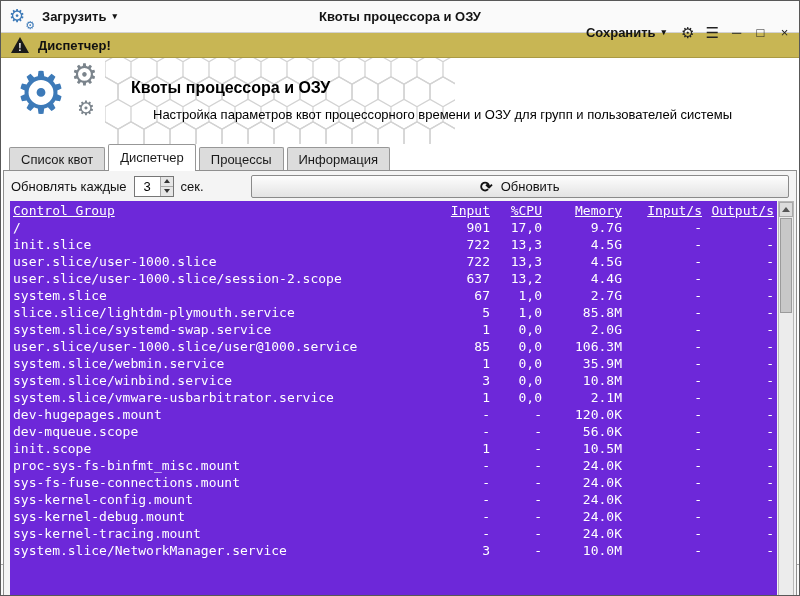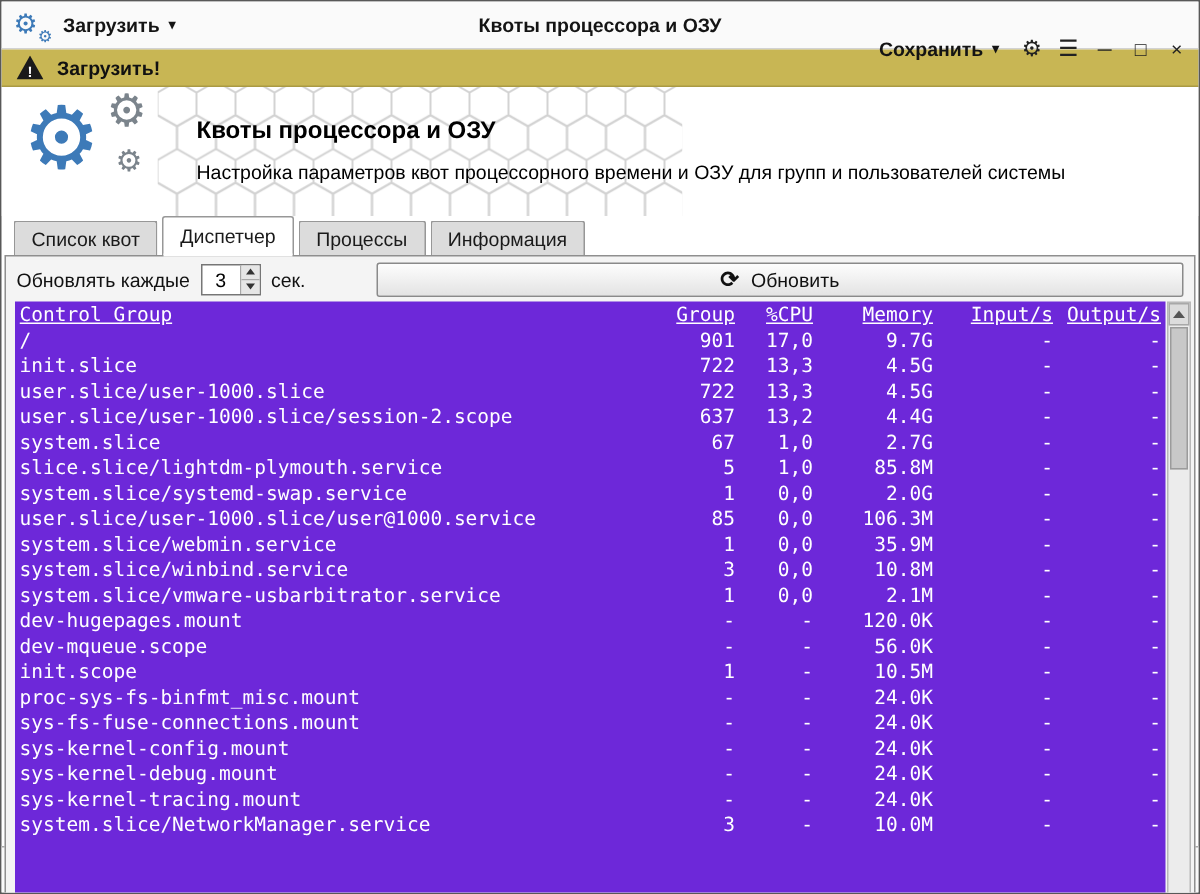--- a/index.html
+++ b/index.html
@@ -34,21 +34,21 @@
 
   
   .header { position:absolute; top:57px; left:0; right:0; height:86px; background:#fff; overflow:hidden; }
   .hexbg { position:absolute; left:104px; top:0; }
   .gears-art { position:absolute; left:14px; top:4px; width:108px; height:80px; }
   .big-gear  { position:absolute; left:0;  top:2px;  font-size:58px; line-height:1; color:#3d7ab8; }
   .mid-gear  { position:absolute; left:56px; top:-2px; font-size:30px; line-height:1; color:#7b848c; }
   .small-gear{ position:absolute; left:62px; top:36px; font-size:20px; line-height:1; color:#7b848c; }
   .header-text { position:absolute; left:130px; top:21px; right:8px; }
   .header-title { font-size:16px; font-weight:700; color:#000; }
-  .header-subtitle { font-size:13px; color:#000; margin-top:10px; white-space:nowrap; }
+  .header-subtitle { font-size:13px; color:#000; margin-top:10px; white-space:nowrap;margin-left:22px; }
 
   
   .tabbar { position:absolute; top:143px; left:0; right:0; height:26px; display:flex;
             align-items:flex-end; padding-left:8px; z-index:2; }
   .tab { height:23px; padding:0 11px; display:flex; align-items:center; background:#dcdcdc;
          border:1px solid #979797; border-bottom:none; margin-right:3px; font-size:13px;
          color:#1a1a1a; cursor:pointer; position:relative; border-radius:2px 2px 0 0; }
   .tab.active { background:#fff; height:26px; z-index:4; }
   .tab.active::after { content:""; position:absolute; left:0; right:0; bottom:-1px; height:2px; background:#fff; }
 
@@ -132,21 +132,21 @@
     </div>
   </div>
 
   <div class="warning-bar">
     <span class="warn-icon">
       <svg width="18" height="16" viewBox="0 0 18 16">
         <polygon points="9,0 18,16 0,16" fill="#1a1a1a"></polygon>
         <text x="9" y="14" text-anchor="middle" font-size="10" font-weight="bold" fill="#ffffff" font-family="Liberation Sans, sans-serif">!</text>
       </svg>
     </span>
-    <span class="warn-text">Загрузить!</span>
+    <span class="warn-text">Диспетчер!</span>
   </div>
 
   <div class="header">
     <svg class="hexbg" width="350" height="86">
       <defs>
         <pattern id="hex" width="26" height="45" patternUnits="userSpaceOnUse">
           <g fill="none" stroke="#d2d2d2" stroke-width="1.3">
             <polygon points="13,-3.75 26,3.75 26,18.75 13,26.25 0,18.75 0,3.75"></polygon>
             <polygon points="0,18.75 13,26.25 13,41.25 0,48.75 -13,41.25 -13,26.25"></polygon>
             <polygon points="26,18.75 39,26.25 39,41.25 26,48.75 13,41.25 13,26.25"></polygon>
@@ -199,21 +199,21 @@
       <span class="tl-label">сек.</span>
       <button class="refresh-btn">
         <span class="refresh-icon">⟳</span>
         <span>Обновить</span>
       </button>
     </div>
 
     <div class="terminal">
       <div class="term-header">
         <span class="th name">Control Group</span>
-        <span class="th num">Group</span>
+        <span class="th num">Input</span>
         <span class="th num">%CPU</span>
         <span class="th num">Memory</span>
         <span class="th num">Input/s</span>
         <span class="th num">Output/s</span>
       </div>
       <div class="term-rows">
           <div class="term-row">
     <span class="td name">/</span>
     <span class="td num">901</span>
     <span class="td num">17,0</span>

